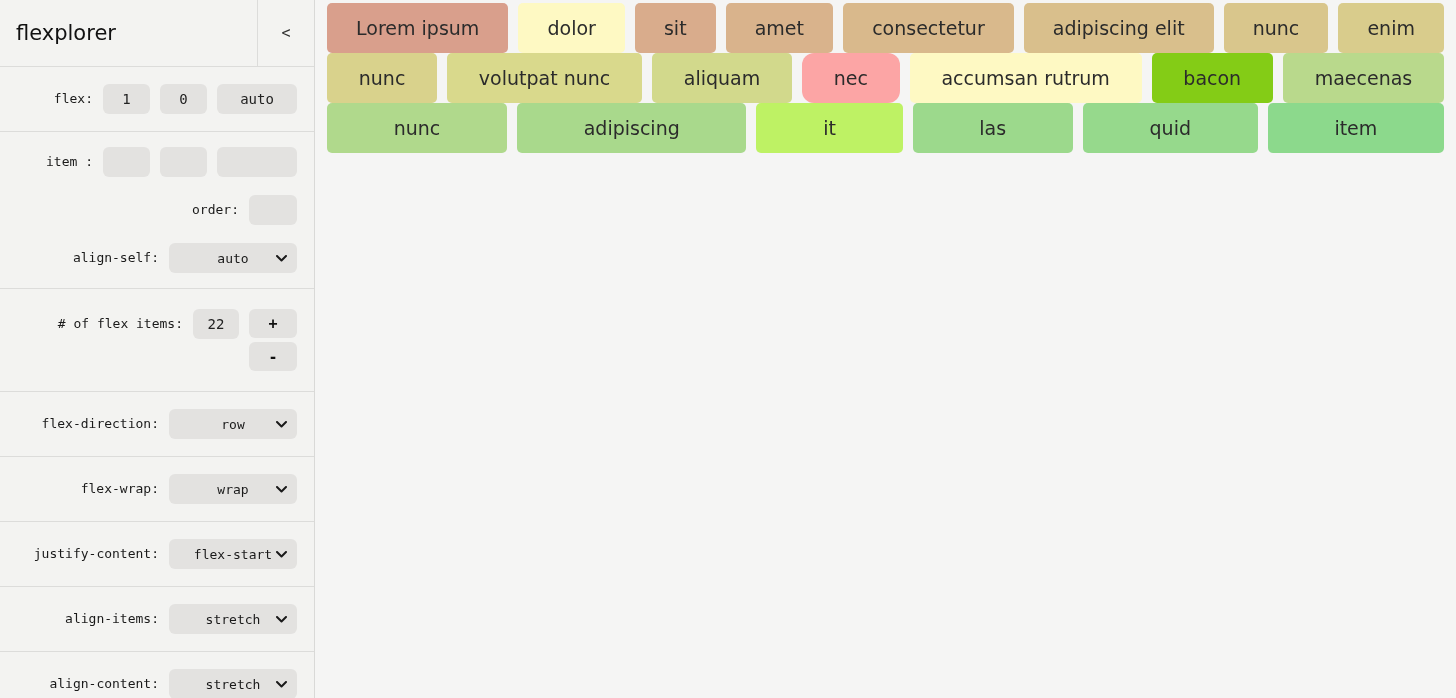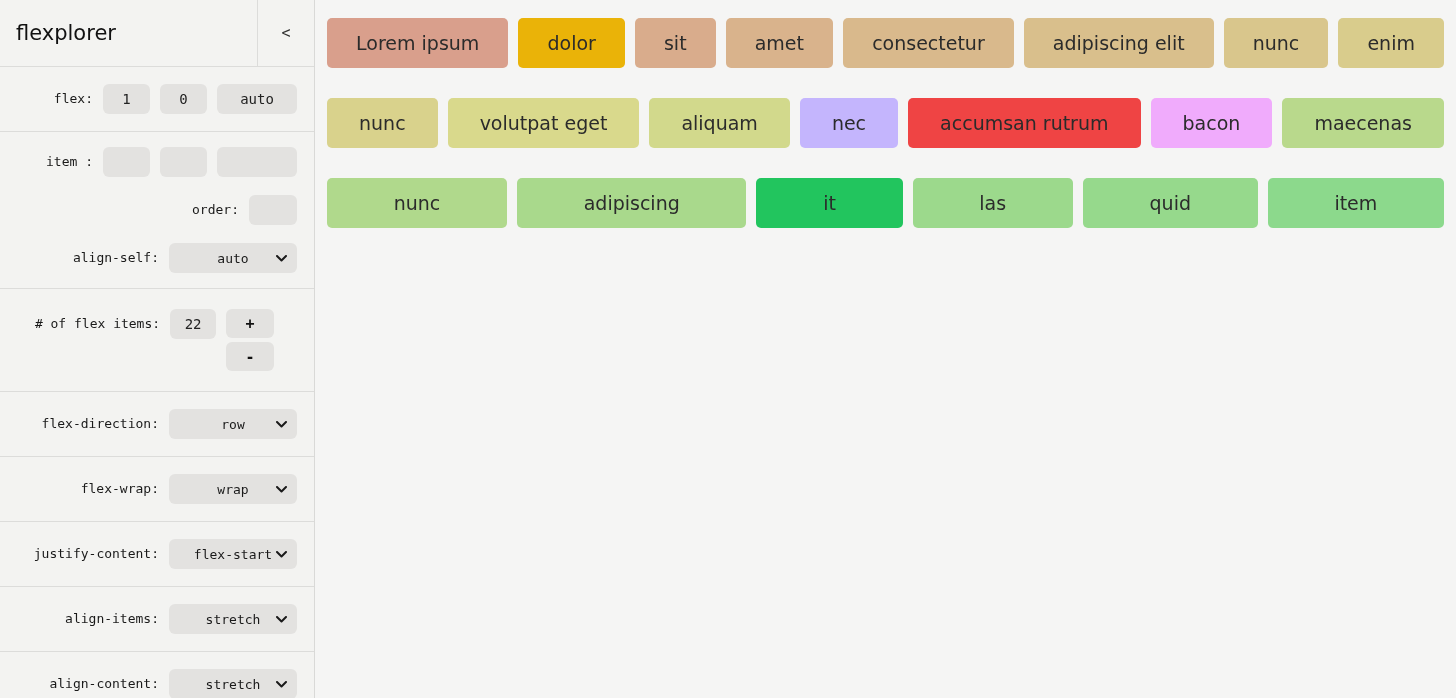--- a/index.html
+++ b/index.html
@@ -33,21 +33,21 @@
     background: transparent; cursor: pointer;
     font-family: inherit; font-size: 15px; color: #333;
     display: flex; align-items: center; justify-content: center;
   }
   .section {
     border-bottom: 1px solid #dcdcda;
     padding: 17px 17px 17px 0;
     display: flex; flex-direction: column; gap: 18px;
   }
   .section.items-section { padding: 15px 17px 15px 0; }
-  .section.count-section { padding: 20px 17px 20px 12px; align-items: center; }
+  .section.count-section { padding: 20px 17px 20px 12px; }
   .crow {
     display: flex; align-items: flex-start; justify-content: flex-end; gap: 10px;
   }
   .crow.top-align { align-items: flex-start; }
   .lbl { font-size: 13px; line-height: 30px; white-space: pre; }
   .ctl {
     height: 30px; border: none; border-radius: 6px;
     background: #e3e2e0; color: #222;
     font-family: inherit; font-size: 14px; text-align: center;
     padding: 0; outline: none;
@@ -69,21 +69,21 @@
     width: 48px; height: 29px; border: none; border-radius: 6px;
     background: #e3e2e0; cursor: pointer;
     font-family: inherit; font-size: 15px; font-weight: bold; color: #111;
   }
 
   
   .main { flex: 1; padding: 3px 7px; overflow: hidden; }
   .flex-row { display: flex; }
   .flex-item {
     flex: 1 0 auto;
-    margin: 15px 5px;
+    margin: 0 5px;
     padding: 14px 20px;
     border-radius: 5px;
     text-align: center;
     font-size: 19px;
     color: #2b2b2b;
     cursor: pointer;
   }
 </style>
 </head>
 <body>
@@ -209,40 +209,40 @@
           </span>
         </div>
       </div>
     </div>
 
   </aside>
 
   <main class="main">
       <div class="flex-row">
         <div class="flex-item" style="background: rgb(217, 159, 140);">Lorem ipsum</div>
-        <div class="flex-item" style="background: #eab308;">dolor</div>
+        <div class="flex-item" style="background: #fef9c3;">dolor</div>
         <div class="flex-item" style="background: rgb(217, 172, 140);">sit</div>
         <div class="flex-item" style="background: rgb(217, 179, 140);">amet</div>
         <div class="flex-item" style="background: rgb(217, 185, 140);">consectetur</div>
         <div class="flex-item" style="background: rgb(217, 191, 140);">adipiscing elit</div>
         <div class="flex-item" style="background: rgb(217, 198, 140);">nunc</div>
         <div class="flex-item" style="background: rgb(217, 204, 140);">enim</div>
       </div>
       <div class="flex-row">
         <div class="flex-item" style="background: rgb(217, 210, 140);">nunc</div>
-        <div class="flex-item" style="background: rgb(217, 217, 140);">volutpat eget</div>
+        <div class="flex-item" style="background: rgb(217, 217, 140);">volutpat nunc</div>
         <div class="flex-item" style="background: rgb(210, 217, 140);">aliquam</div>
-        <div class="flex-item" style="background: #c4b5fd;">nec</div>
-        <div class="flex-item" style="background: #ef4444; text-align: center;">accumsan rutrum</div>
-        <div class="flex-item" style="background: #f0abfc;">bacon</div>
+        <div class="flex-item" style="background: #fca5a5; border-radius: 12px;">nec</div>
+        <div class="flex-item" style="background: #fef9c3; text-align: center;">accumsan rutrum</div>
+        <div class="flex-item" style="background: #84cc16;">bacon</div>
         <div class="flex-item" style="background: rgb(185, 217, 140);">maecenas</div>
       </div>
       <div class="flex-row">
         <div class="flex-item" style="background: rgb(176, 217, 140);">nunc</div>
         <div class="flex-item" style="background: rgb(169, 217, 140);">adipiscing</div>
-        <div class="flex-item" style="background: #22c55e;">it</div>
+        <div class="flex-item" style="background: #bef264;">it</div>
         <div class="flex-item" style="background: rgb(156, 217, 140);">las</div>
         <div class="flex-item" style="background: rgb(150, 217, 140);">quid</div>
         <div class="flex-item" style="background: rgb(140, 217, 140);">item</div>
       </div>
     </main>
 
 </div>
 
 </body></html>

